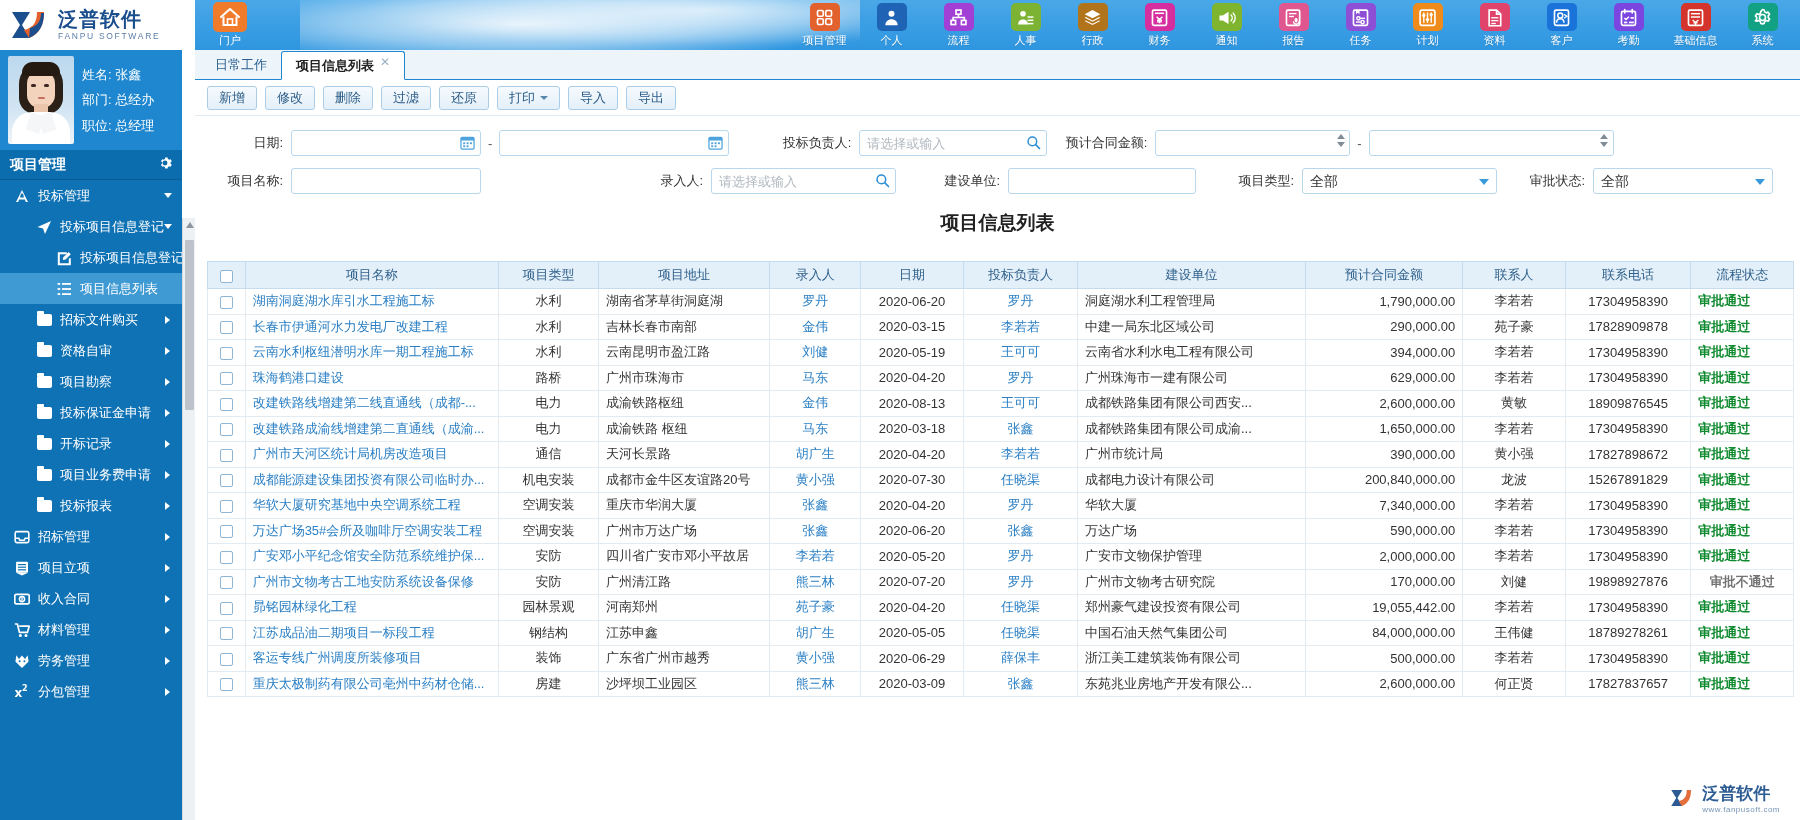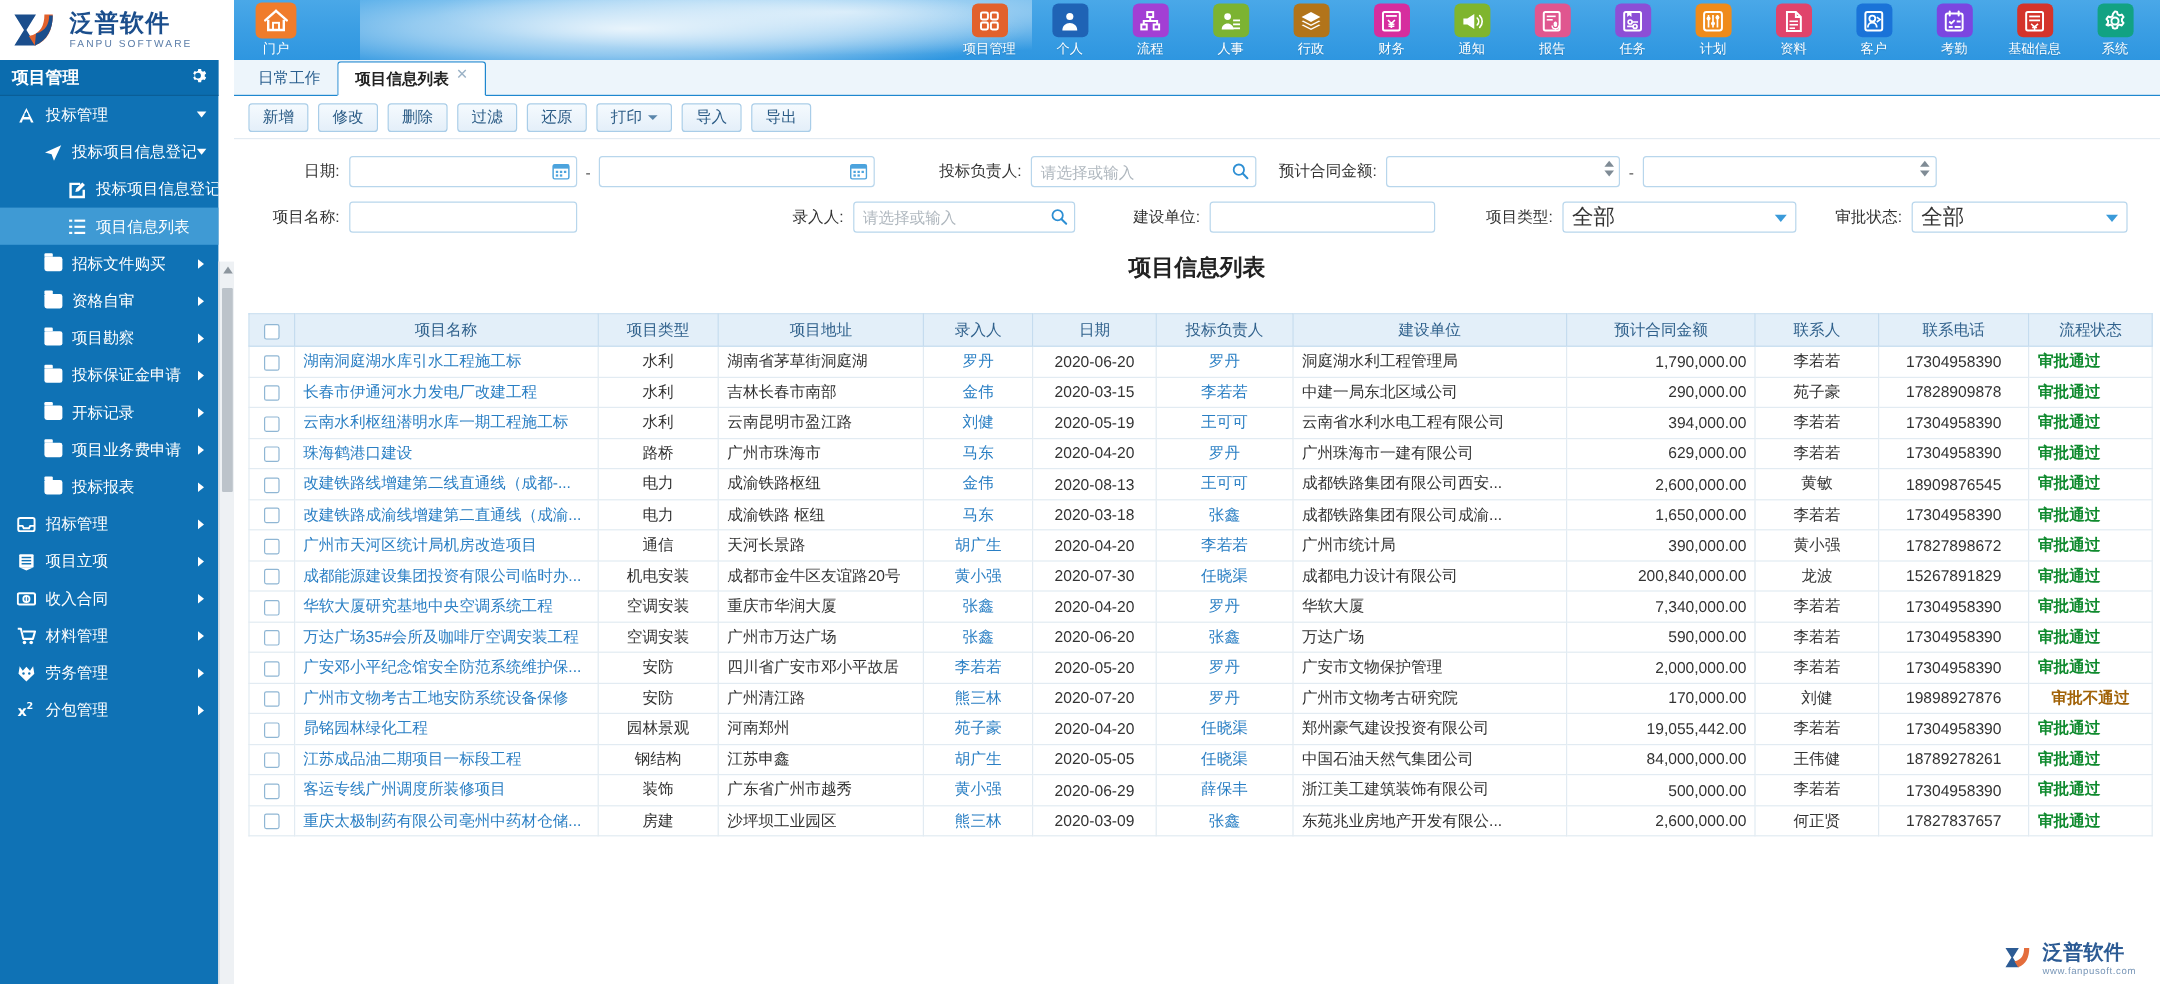--- a/index.html
+++ b/index.html
@@ -180,21 +180,21 @@
   .fin {
     height: 26px; border: 1px solid #b8d6ec; border-radius: 3px; background: #fff;
     font-size: 13px; color: #333; padding: 0 24px 0 7px; outline: none;
     font-family: "Liberation Sans","DejaVu Sans",sans-serif;
   }
   .fin::placeholder { color: #b0b8bf; }
   .in-ico { position: absolute; right: 6px; top: 5px; width: 15px; height: 15px; cursor: pointer; }
   .dash { margin: 0 7px; color: #555; }
   .fsel {
     height: 26px; border: 1px solid #b8d6ec; border-radius: 3px; background: #fff;
-    font-size: 18px; color: #333; padding: 0 7px; outline: none; appearance: none;
+    font-size: 14px; color: #333; padding: 0 7px; outline: none; appearance: none;
     font-family: "Liberation Sans","DejaVu Sans",sans-serif;
   }
   .selcaret {
     position: absolute; right: 8px; top: 11px; width:0;height:0;
     border-top: 6px solid #3a9ad9; border-left: 5px solid transparent; border-right: 5px solid transparent;
     pointer-events: none;
   }
   .spin { position: absolute; right: 5px; top: 4px; width: 9px; height: 18px; }
   .spin i { display:block; width:0;height:0; margin:0 auto; }
   .spin .up { border-bottom: 5px solid #7f8b95; border-left:4px solid transparent;border-right:4px solid transparent; }
@@ -213,21 +213,21 @@
     font-weight: normal; font-size: 13px; height: 27px; padding: 0 4px;
   }
   table.grid td {
     border: 1px solid #e2ebf2; height: 25.5px; font-size: 13px; padding: 0 7px;
     white-space: nowrap; overflow: hidden; text-overflow: ellipsis;
   }
   .c-link { color: #2a7fc4; cursor: pointer; }
   .c-center { text-align: center; }
   .c-right { text-align: right; }
   .st-ok { color: #0f8a2e; font-weight: bold; text-align: left; }
-  .st-no { color: #a16207; font-weight: bold; text-align: center; }
+  .st-no { color: #737373; font-weight: bold; text-align: center; }
   .cbx {
     width: 13px; height: 13px; border: 1px solid #8fb6d4; border-radius: 2px;
     background: #fff; display: inline-block; vertical-align: middle; cursor: pointer;
   }
   
   .wm {
     position: absolute; right: 20px; bottom: 6px; display: flex; align-items: center; gap: 6px;
     opacity: .92; pointer-events: none;
   }
   .wm-t1 { font-size: 17px; font-weight: bold; color: #1b4e8c; font-family:"DejaVu Sans",sans-serif; }
@@ -428,20 +428,39 @@
             <circle cx="11.5" cy="11.5" r="3.6" fill="none" stroke="#fff" stroke-width="2"></circle>
             <path d="M11.5 1.8 l2.1.6 .5 2.3 2 1.2 2.2-.9 1.8 2.6-1.6 1.7 0 2.4 1.6 1.7-1.8 2.6-2.2-.9-2 1.2-.5 2.3-2.1.6-2.1-.6-.5-2.3-2-1.2-2.2.9L2.9 15.4 4.5 13.7l0-2.4L2.9 9.6l1.8-2.6 2.2.9 2-1.2 .5-2.3z" fill="none" stroke="#fff" stroke-width="2" stroke-linejoin="round"></path>
           </svg>
         </div>
         <div class="navlabel">系统</div>
       </div>
     </div>
 </div>
 
 <div class="sidebar">
+  <div class="userbox">
+    <div class="avatar">
+      <div class="av-hair"></div>
+        <div class="av-face"></div>
+        <div class="av-hairf"></div>
+      <div class="av-eye l"></div>
+        <div class="av-eye r"></div>
+        <div class="av-mouth"></div>
+      <div class="av-neck"></div>
+        <div class="av-body"></div>
+      <div class="av-coll1"></div>
+        <div class="av-coll2"></div>
+    </div>
+    <div class="userinfo">
+      <div>姓名: 张鑫</div>
+      <div>部门: 总经办</div>
+      <div>职位: 总经理</div>
+    </div>
+  </div>
 
   <div class="sec-title">
     <span>项目管理</span>
     <span>
       <svg width="14" height="14" viewBox="0 0 16 16">
           <path fill="#fff" d="M8 5.2a2.8 2.8 0 100 5.6 2.8 2.8 0 000-5.6zm6.4 3.6l1.4 1.1-1.4 2.4-1.7-.6a5.6 5.6 0 01-1.4.8l-.3 1.8H8.2l-.3-1.8a5.6 5.6 0 01-1.4-.8l-1.7.6-1.4-2.4 1.4-1.1a5.3 5.3 0 010-1.6L3.4 6.1l1.4-2.4 1.7.6c.43-.33.9-.6 1.4-.8L8.2 1.7h2.8l.3 1.8c.5.2.97.47 1.4.8l1.7-.6 1.4 2.4-1.4 1.1a5.3 5.3 0 010 1.6z"></path>
         </svg>
     </span>
   </div>
 

